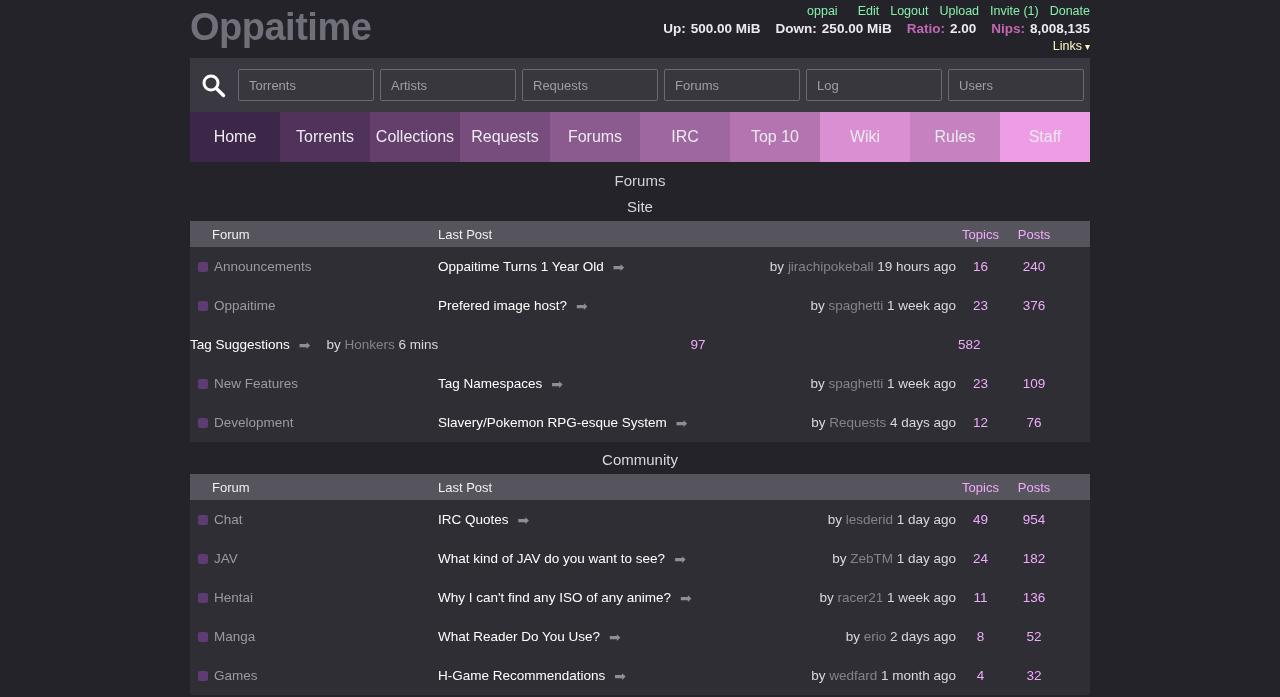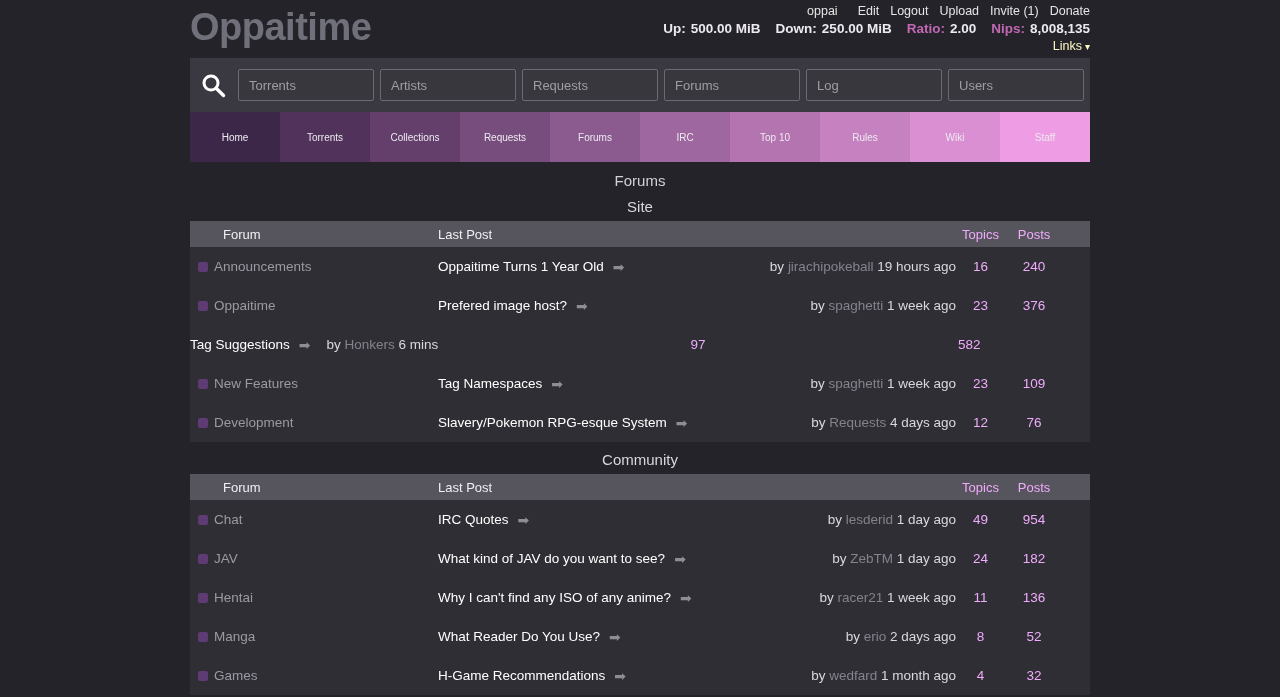--- a/index.html
+++ b/index.html
@@ -15,21 +15,21 @@
   .topbar { position:relative; height:58px; }
   .logo {
     display:inline-block; padding-top:4px;
     font-size:38px; font-weight:bold; letter-spacing:-0.5px;
     color:#70707b; line-height:46px; text-decoration:none; cursor:pointer;
   }
   .user-block {
     position:absolute; top:4px; right:0;
     display:flex; flex-direction:column; align-items:flex-end; gap:3px;
   }
-  .user-links { display:flex; gap:11px; font-size:12.5px; color:#e5e5e5; }
+  .user-links { display:flex; gap:11px; font-size:12.5px; color:#86efac; }
   .user-links .ulink { cursor:pointer; }
   .user-links .username { margin-right:9px; }
   .user-stats { display:flex; gap:15px; font-size:13.5px; font-weight:600; color:#eceaf0; }
   .stat { display:flex; gap:5px; }
   .stat-label.accent { color:#c168b4; }
   .links-dd { font-size:12.5px; color:#fef9c3; cursor:pointer; }
   .links-dd .caret { font-size:10px; margin-left:3px; }
 
   
   .searchbar {
@@ -43,36 +43,36 @@
     border:1px solid #6b6a72; border-radius:2px;
     color:#c9c8d0; font-size:13px; padding:0 10px; outline:none;
     font-family:"Liberation Sans","DejaVu Sans",sans-serif;
   }
   .search-input::placeholder { color:#9e9da6; opacity:1; }
 
   
   .main-nav { display:flex; height:50px; }
   .nav-item {
     width:90px; display:flex; align-items:center; justify-content:center;
-    color:#eceaf0; font-size:10px; cursor:pointer;
+    color:#eceaf0; font-size:16px; cursor:pointer;
   }
 
   
   .page-title { text-align:center; font-size:15px; color:#d2d1d8; margin-top:10px; line-height:17px; }
   .section-title { text-align:center; font-size:15px; color:#d8d7de; margin-top:9px; line-height:17px; }
 
   
   .forum-table { background:#2f2e35; margin-top:6px; }
   .trow {
     display:grid; grid-template-columns:248px 1fr 45px 87px;
     align-items:center; height:39px; font-size:13.5px;
   }
   .thead { background:#56555d; height:26px; font-size:13px; color:#f0eff4; }
   .cell { overflow:hidden; white-space:nowrap; }
-  .c-forum { padding-left:33px; display:flex; align-items:center; }
+  .c-forum { padding-left:22px; display:flex; align-items:center; }
   .trow:not(.thead) .c-forum { padding-left:8px; }
   .bullet { width:10px; height:10px; border-radius:2px; margin-right:6px; flex-shrink:0; }
   .forum-link { color:#9b9aa3; text-decoration:none; cursor:pointer; }
   .c-last { display:flex; justify-content:space-between; align-items:center; padding-right:2px; }
   .topicwrap { display:flex; align-items:center; }
   .topic-link { color:#ffffff; text-decoration:none; cursor:pointer; }
   .goto-arrow { color:#8e8d96; margin-left:9px; font-size:14px; cursor:pointer; }
   .byline { color:#d9d8df; white-space:nowrap;margin-left:16px; }
   .user-link { color:#84838d; text-decoration:none; cursor:pointer; }
   .num { text-align:center; color:#f0abfc; }
@@ -132,22 +132,22 @@
   </div>
 
   <div class="main-nav">
       <div class="nav-item" style="background: rgb(61, 39, 73);">Home</div>
       <div class="nav-item" style="background: rgb(80, 50, 90);">Torrents</div>
       <div class="nav-item" style="background: rgb(100, 63, 108);">Collections</div>
       <div class="nav-item" style="background: rgb(119, 77, 125);">Requests</div>
       <div class="nav-item" style="background: rgb(139, 90, 142);">Forums</div>
       <div class="nav-item" style="background: rgb(159, 103, 160);">IRC</div>
       <div class="nav-item" style="background: rgb(179, 116, 176);">Top 10</div>
+      <div class="nav-item" style="background: rgb(218, 143, 211);">Wiki</div>
       <div class="nav-item" style="background: rgb(198, 129, 193);">Rules</div>
-      <div class="nav-item" style="background: rgb(218, 143, 211);">Wiki</div>
       <div class="nav-item" style="background: rgb(238, 156, 228);">Staff</div>
     </div>
 
   <div class="page-title">Forums</div>
 
   <div>
       <div class="section-title">Site</div>
       <div class="forum-table">
         <div class="trow thead">
           <div class="cell c-forum">Forum</div>

